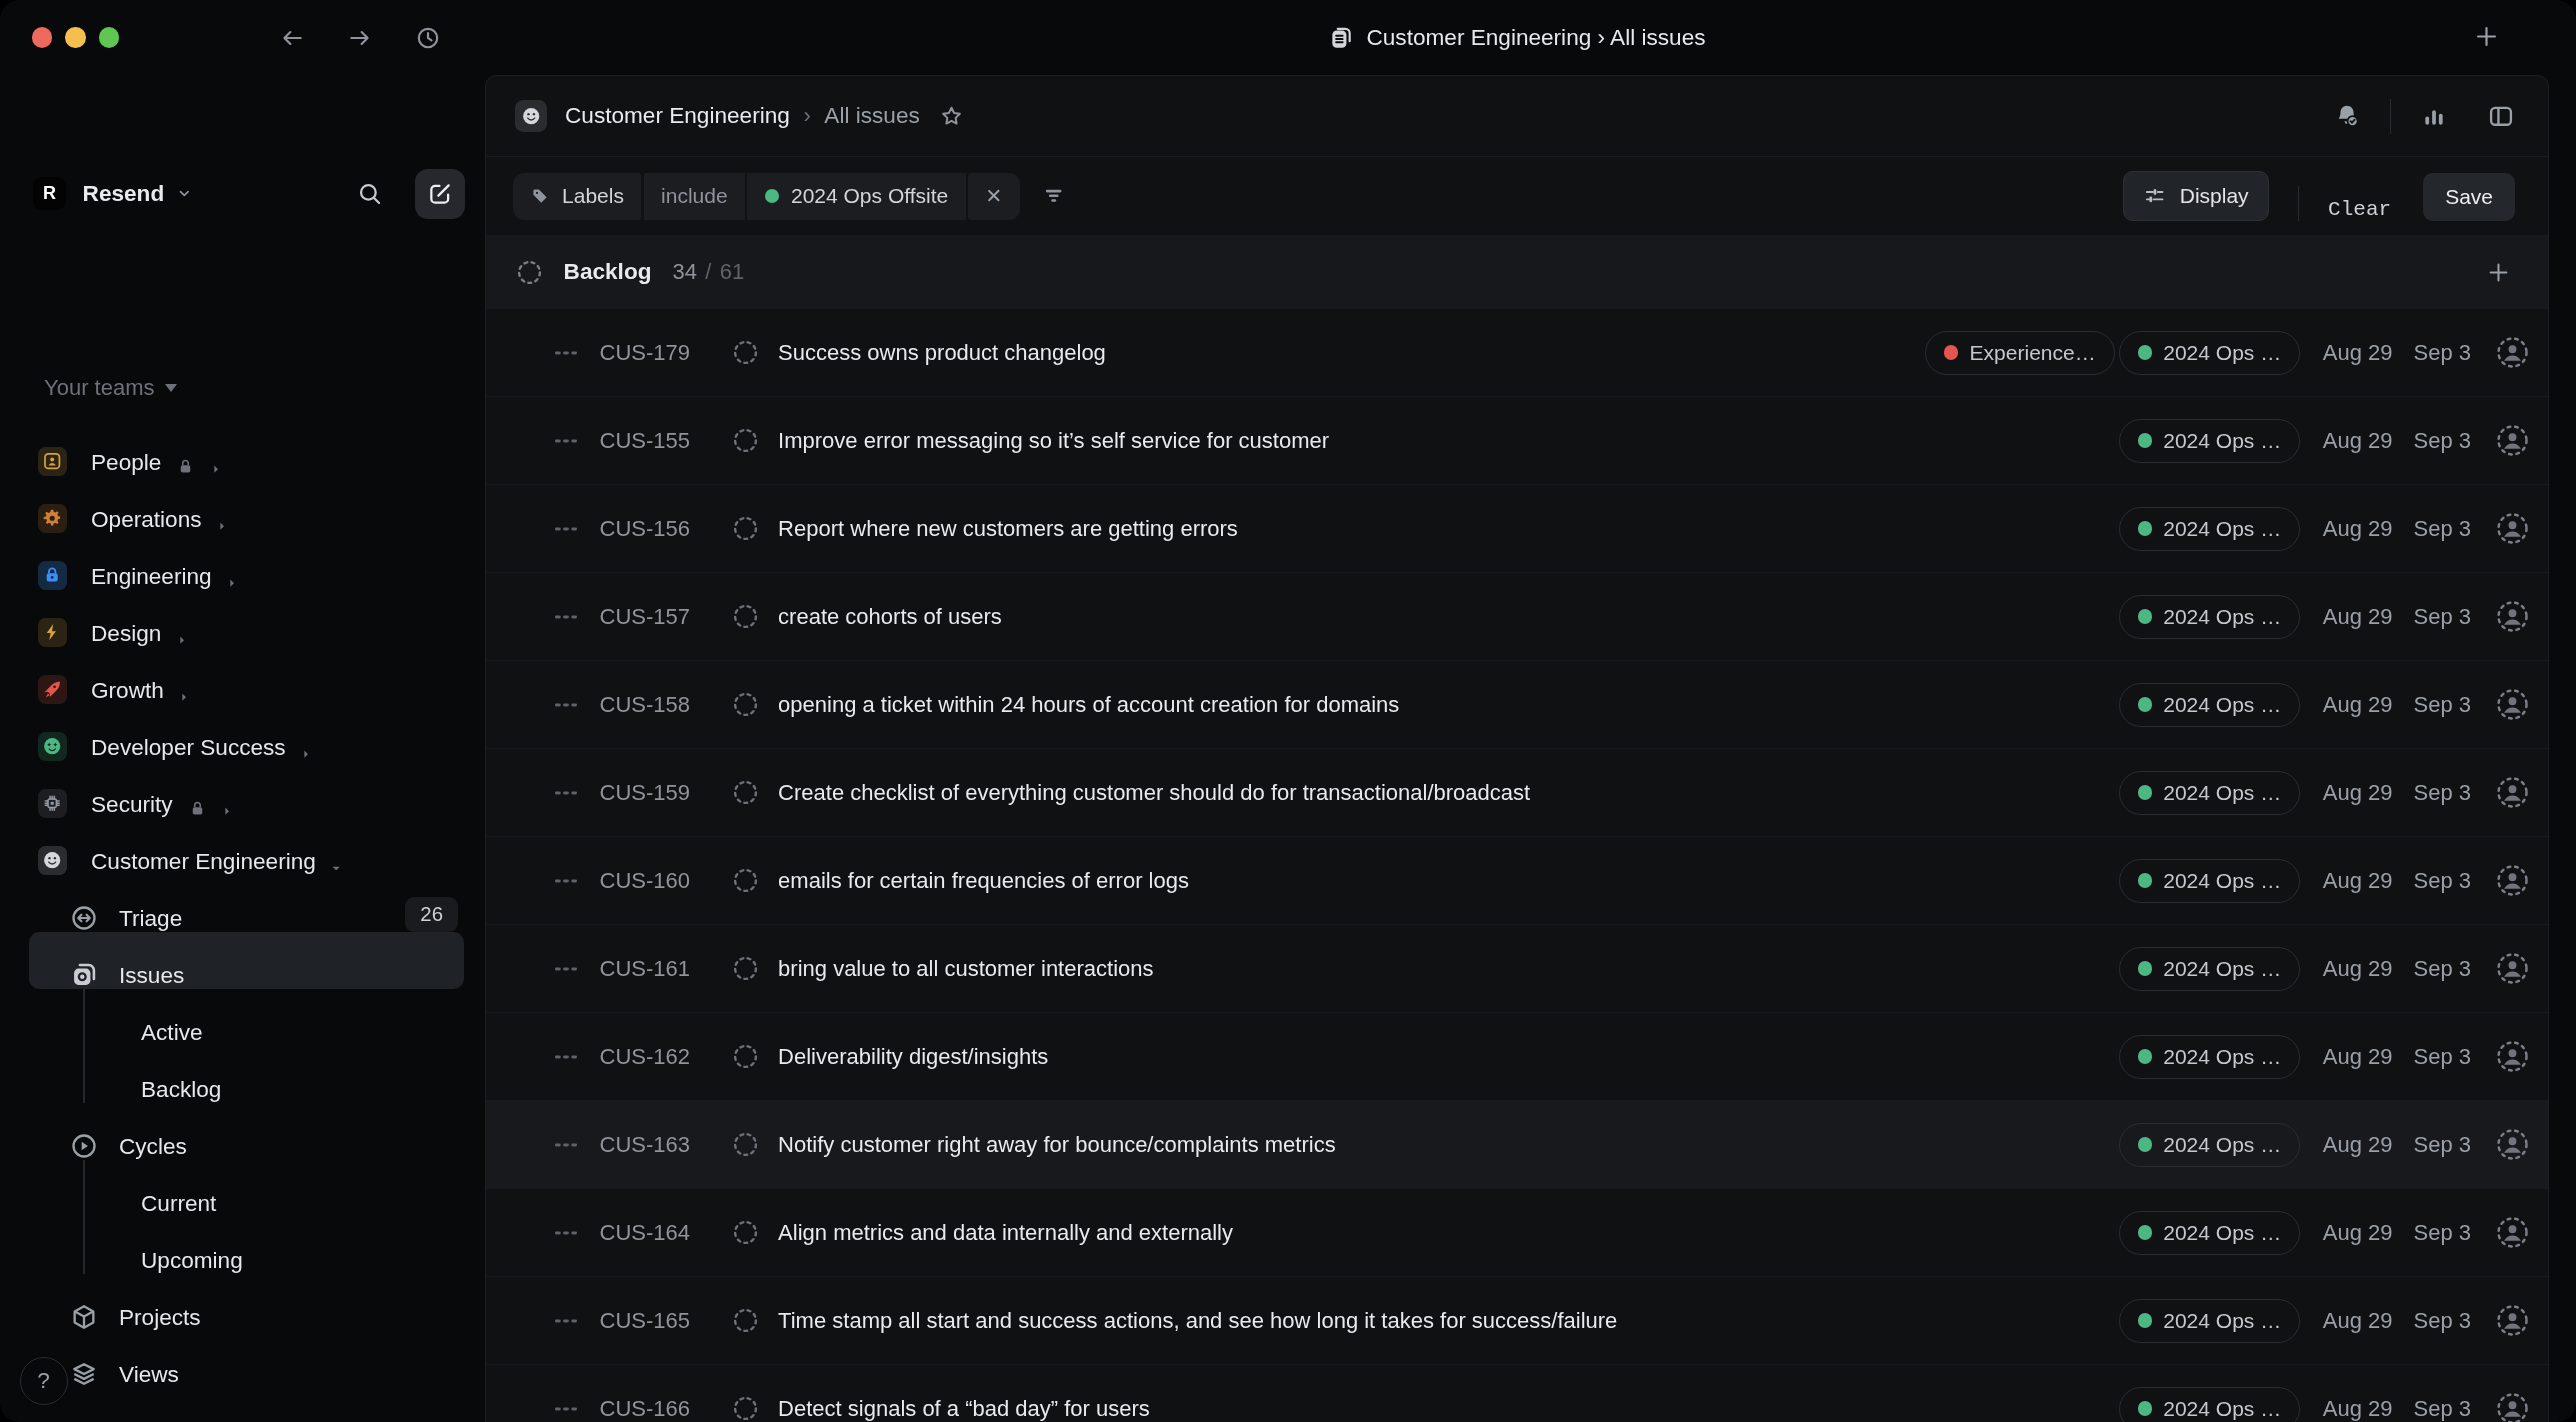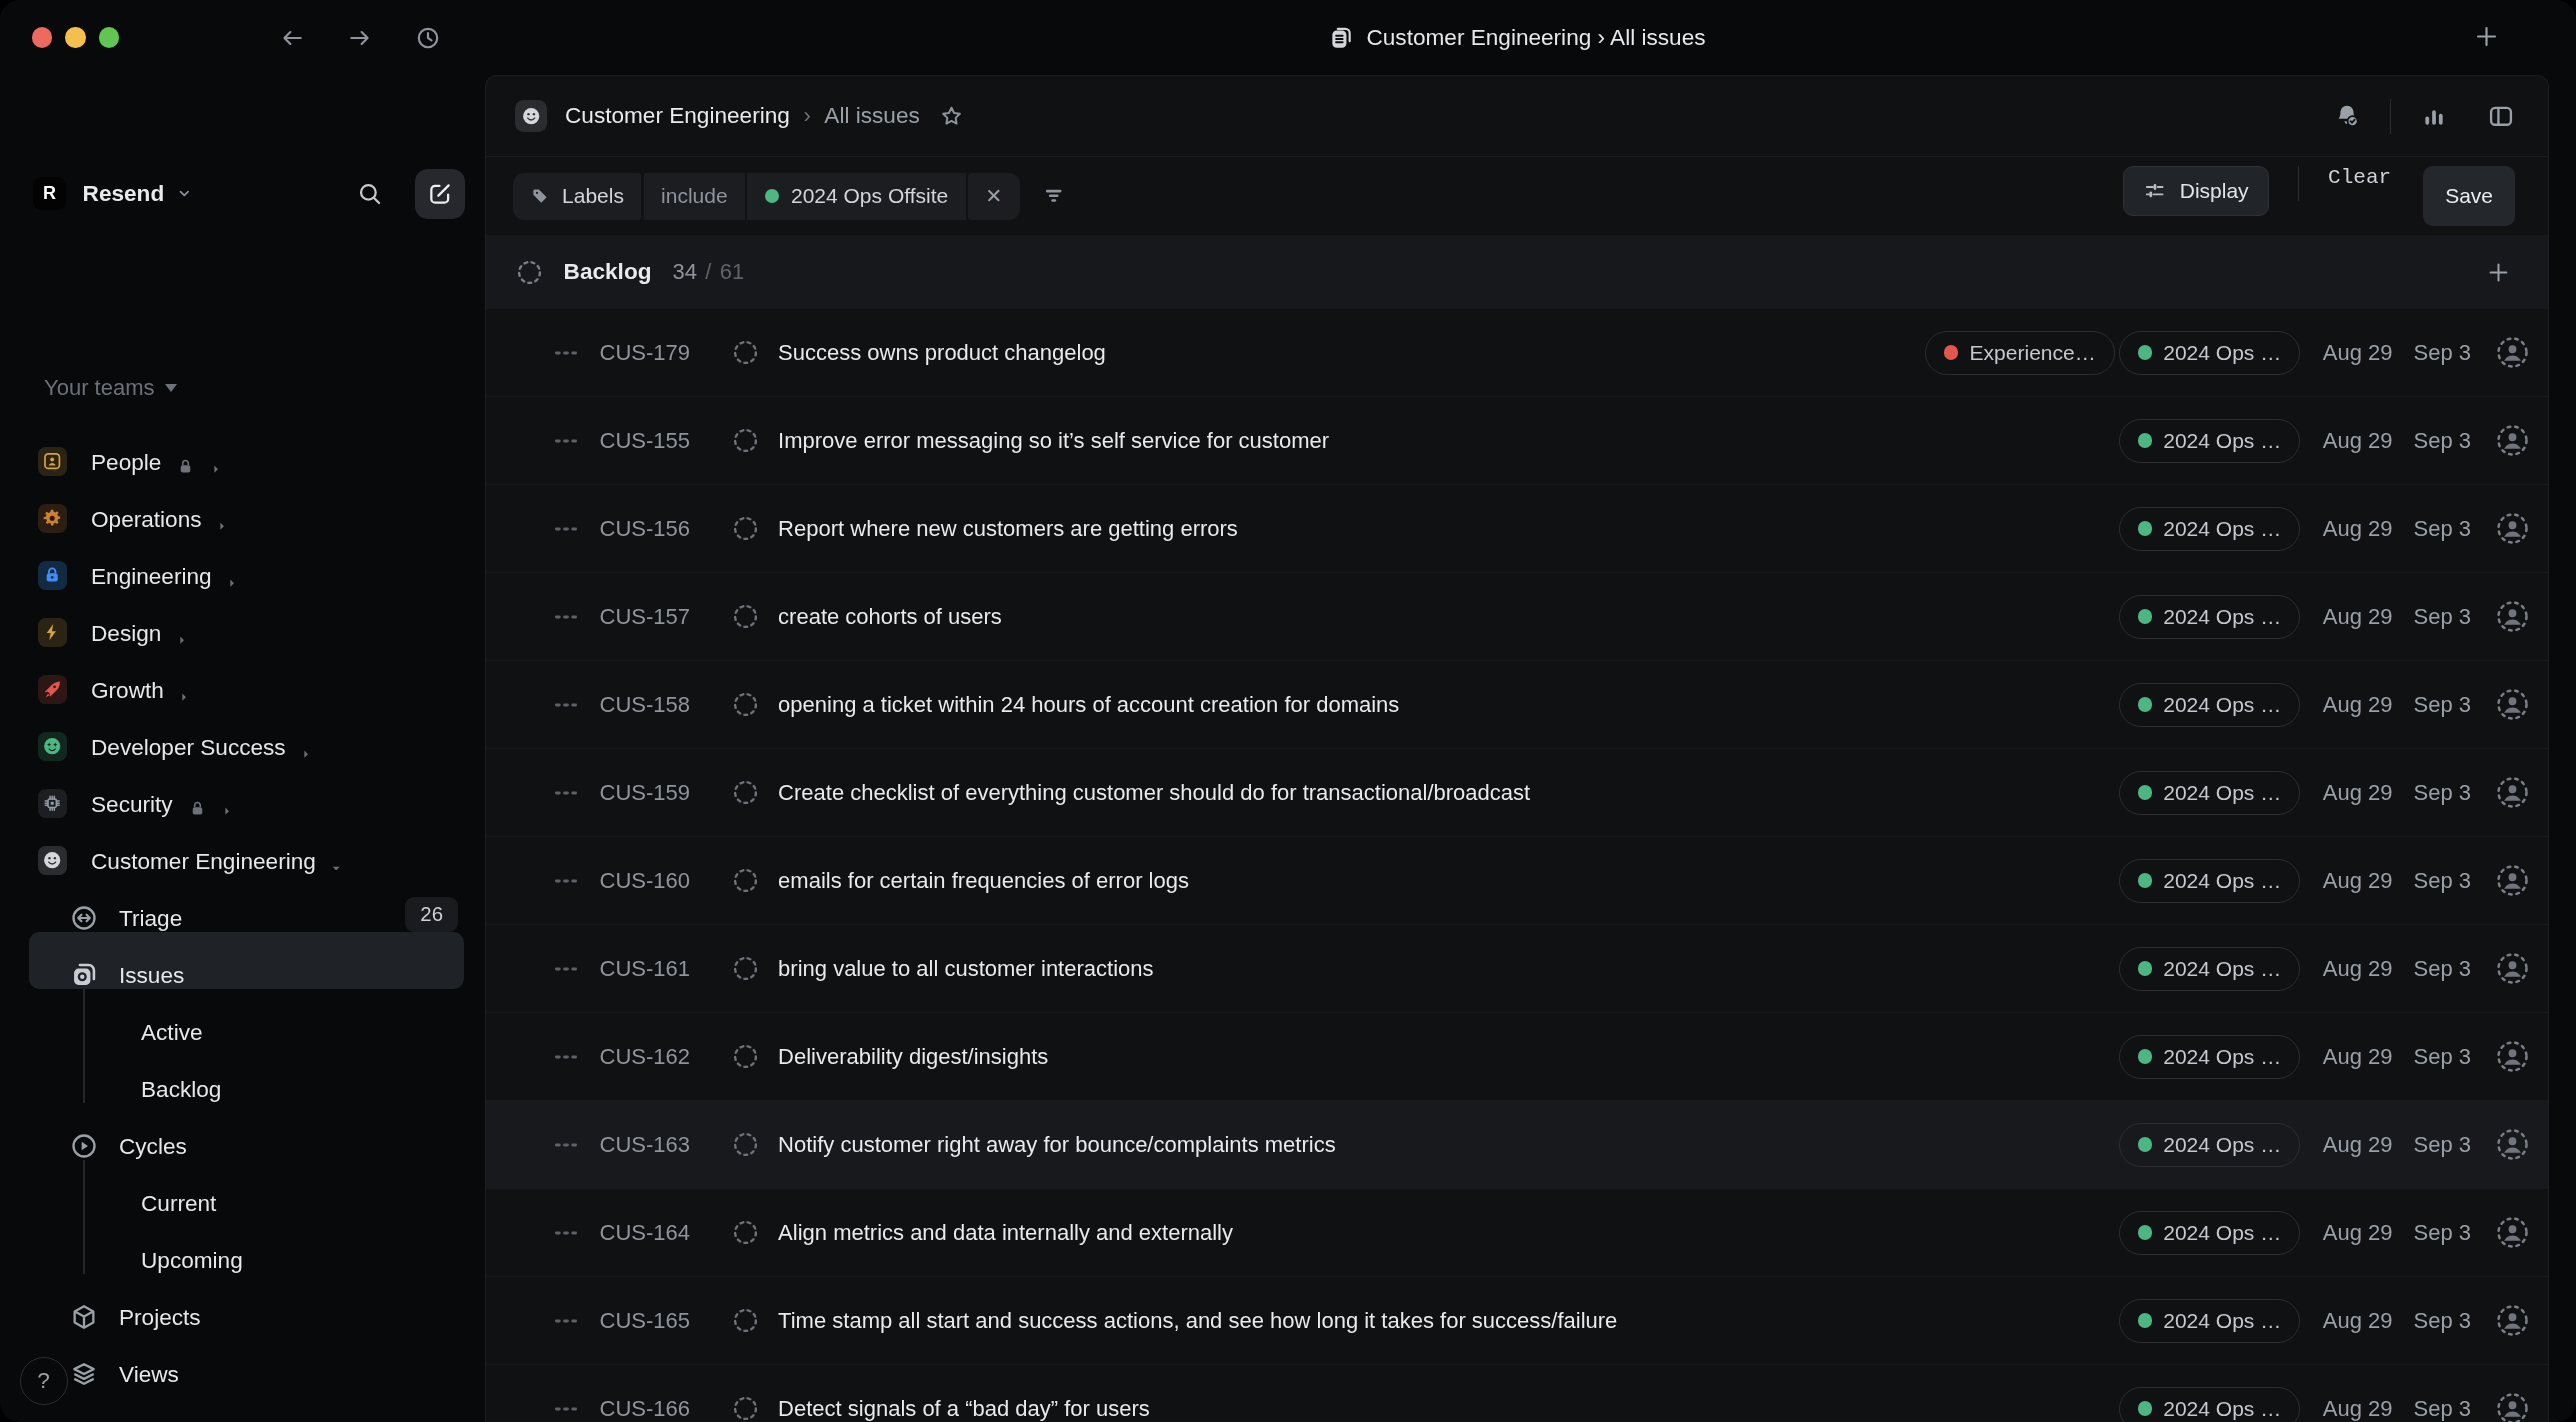--- a/index.html
+++ b/index.html
@@ -80,25 +80,25 @@
   .filter-row{height:79px;display:flex;align-items:center;padding:0 33px 0 27px;border-top:1.5px solid #1a1c20}
   .chip{display:flex;gap:2.3px}
   .seg{background:var(--chip);height:47px;display:flex;align-items:center;padding:0 17.4px;font-size:21px;color:#d3d5da}
   .seg.first{border-radius:11.3px 3px 3px 11.3px;gap:11.3px}
   .seg.first .icn{width:20.4px;height:20.4px;color:#8f949c}
   .seg.op{color:#8f949c}
   .seg.val{gap:12px}
   .seg.last{border-radius:3px 11.3px 11.3px 3px;color:#9aa0a8;font-size:20.4px}
   .dot{width:14.3px;height:14.3px;border-radius:50%;flex:none}
   .funnel{margin-left:22.6px;color:#8f949c;width:23.4px;height:23.4px}
-  .fr-right{margin-left:auto;display:flex;align-items:flex-start}
+  .fr-right{margin-left:auto;display:flex;align-items:flex-end}
   .display-btn{height:50px;border-radius:9.8px;background:var(--btn);border:1.5px solid var(--btn-line);display:flex;align-items:center;gap:13px;padding:0 19px;font-size:21px;color:#e2e4e8}
   .display-btn .icn{width:23.4px;height:23.4px;color:#b9bdc4}
   .clear-btn{font-size:21px;color:#ced1d7;background:none;border:none;margin-right:32px;font-family:Liberation Mono, monospace}
-  .save-btn{height:60px;border-radius:9.8px;background:#24272c;border:none;padding:0 22px;font-size:21px;color:#eceef1;font-family:inherit}
+  .save-btn{height:48px;border-radius:9.8px;background:#24272c;border:none;padding:0 22px;font-size:21px;color:#eceef1;font-family:inherit}
 
   .group-row{height:74px;background:var(--band);display:flex;align-items:center;padding:0 36px 0 29px}
   .group-row .dashed{width:29px;height:29px;color:#7a7f87}
   .g-name{margin-left:19.6px;font-size:22.6px;font-weight:600}
   .g-count{margin-left:21px;font-size:22px;color:#8f949c}
   .g-sep{margin:0 8.3px;font-size:22px;color:#5e636a}
   .g-total{font-size:22px;color:#5e636a}
   .g-plus{margin-left:auto;color:#9aa0a8;width:27px;height:27px}
 
   .issue-row{height:88px;display:flex;align-items:center;padding:0 18px 0 66px;border-bottom:1.5px solid var(--row-line)}

